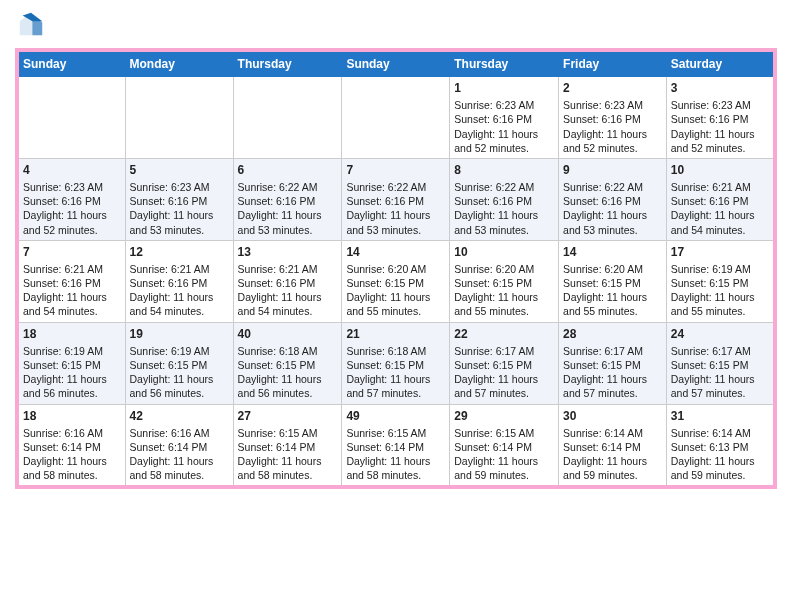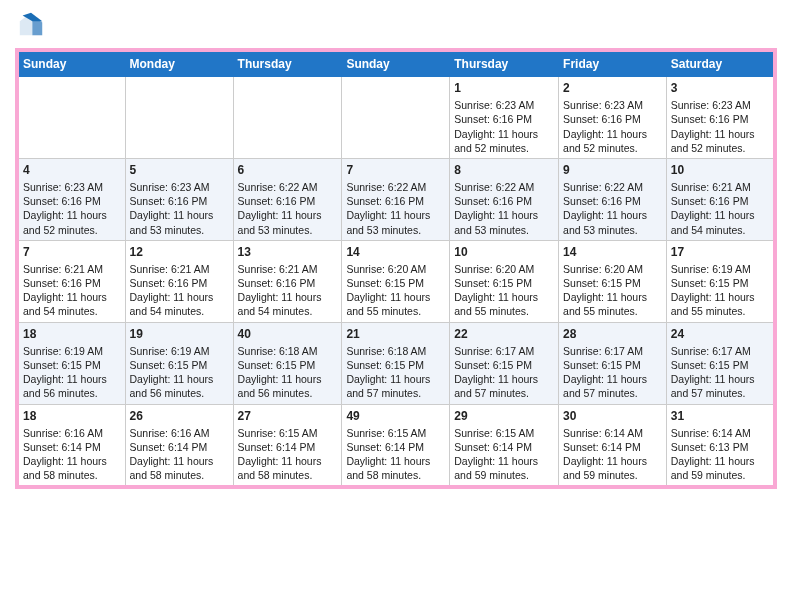--- a/index.html
+++ b/index.html
@@ -165,21 +165,21 @@
           <td><span class="day-num">18</span><span>Sunrise: 6:19 AM<br></span><span>Sunset: 6:15 PM<br></span><span>Daylight: 11 hours and 56 minutes.<br></span></td>
           <td><span class="day-num">19</span><span>Sunrise: 6:19 AM<br></span><span>Sunset: 6:15 PM<br></span><span>Daylight: 11 hours and 56 minutes.<br></span></td>
           <td><span class="day-num">40</span><span>Sunrise: 6:18 AM<br></span><span>Sunset: 6:15 PM<br></span><span>Daylight: 11 hours and 56 minutes.<br></span></td>
           <td><span class="day-num">21</span><span>Sunrise: 6:18 AM<br></span><span>Sunset: 6:15 PM<br></span><span>Daylight: 11 hours and 57 minutes.<br></span></td>
           <td><span class="day-num">22</span><span>Sunrise: 6:17 AM<br></span><span>Sunset: 6:15 PM<br></span><span>Daylight: 11 hours and 57 minutes.<br></span></td>
           <td><span class="day-num">28</span><span>Sunrise: 6:17 AM<br></span><span>Sunset: 6:15 PM<br></span><span>Daylight: 11 hours and 57 minutes.<br></span></td>
           <td><span class="day-num">24</span><span>Sunrise: 6:17 AM<br></span><span>Sunset: 6:15 PM<br></span><span>Daylight: 11 hours and 57 minutes.<br></span></td>
         </tr>
         <tr class="row-odd">
           <td><span class="day-num">18</span><span>Sunrise: 6:16 AM<br></span><span>Sunset: 6:14 PM<br></span><span>Daylight: 11 hours and 58 minutes.<br></span></td>
-          <td><span class="day-num">26</span><span>Sunrise: 6:16 AM<br></span><span>Sunset: 6:14 PM<br></span><span>Daylight: 11 hours and 58 minutes.<br></span></td>
+          <td><span class="day-num">42</span><span>Sunrise: 6:16 AM<br></span><span>Sunset: 6:14 PM<br></span><span>Daylight: 11 hours and 58 minutes.<br></span></td>
           <td><span class="day-num">27</span><span>Sunrise: 6:15 AM<br></span><span>Sunset: 6:14 PM<br></span><span>Daylight: 11 hours and 58 minutes.<br></span></td>
           <td><span class="day-num">49</span><span>Sunrise: 6:15 AM<br></span><span>Sunset: 6:14 PM<br></span><span>Daylight: 11 hours and 58 minutes.<br></span></td>
           <td><span class="day-num">29</span><span>Sunrise: 6:15 AM<br></span><span>Sunset: 6:14 PM<br></span><span>Daylight: 11 hours and 59 minutes.<br></span></td>
           <td><span class="day-num">30</span><span>Sunrise: 6:14 AM<br></span><span>Sunset: 6:14 PM<br></span><span>Daylight: 11 hours and 59 minutes.<br></span></td>
           <td><span class="day-num">31</span><span>Sunrise: 6:14 AM<br></span><span>Sunset: 6:13 PM<br></span><span>Daylight: 11 hours and 59 minutes.<br></span></td>
         </tr>
       </tbody>
   </table>
 </div>
 

